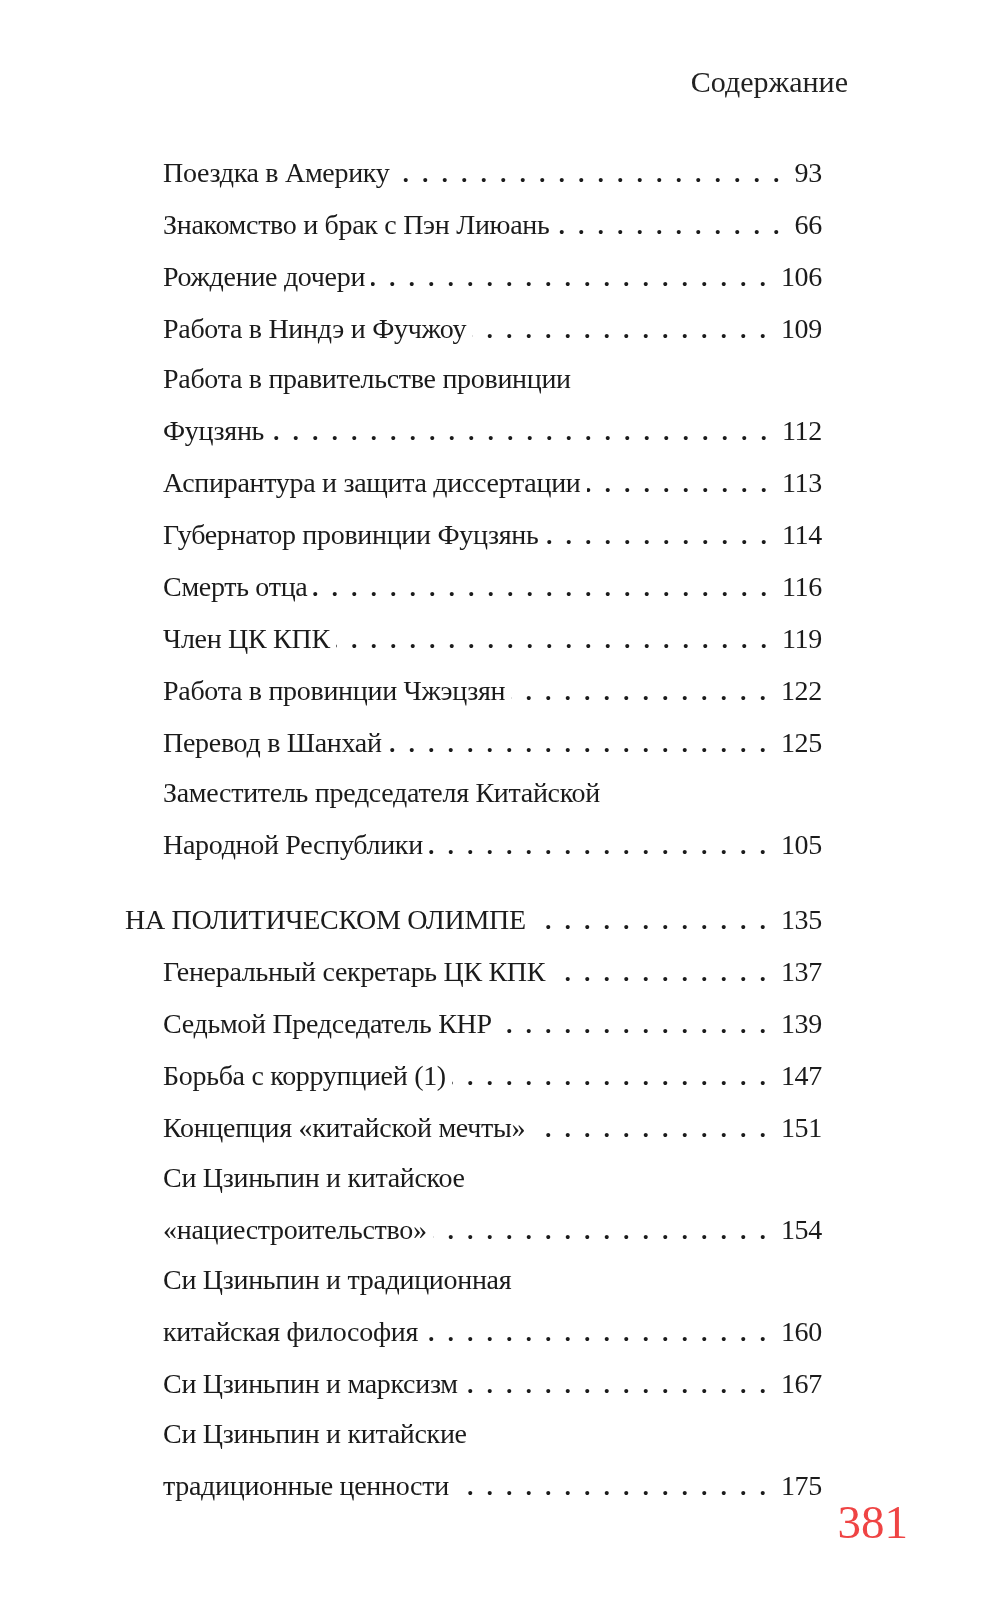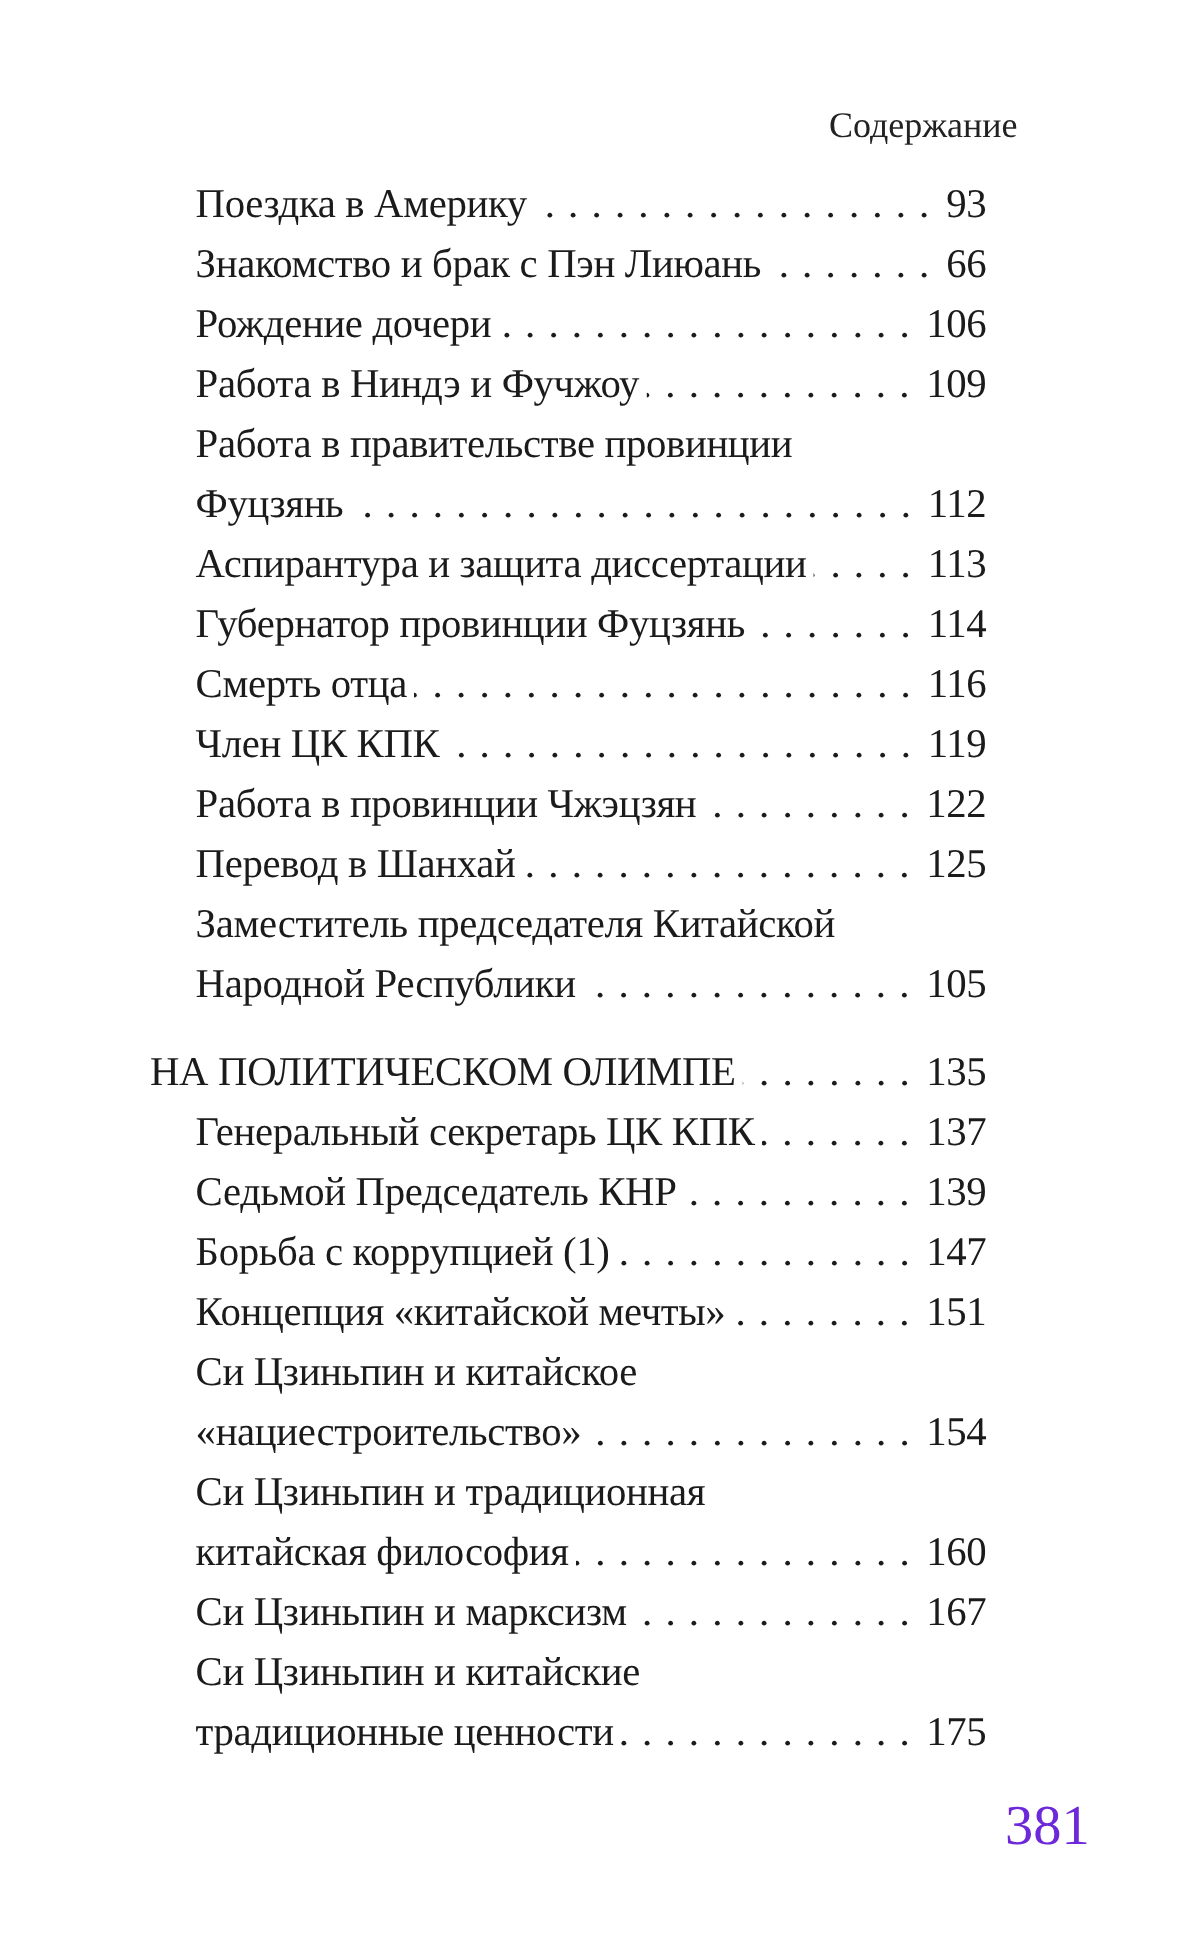--- a/index.html
+++ b/index.html
@@ -12,21 +12,21 @@
     width: 1000px;
     height: 1616px;
     margin: 0 auto;
     background: #ffffff;
     color: #1b1b1b;
     font-family: "Liberation Serif", "DejaVu Serif", serif;
     overflow: hidden;
   }
   .running-header {
     position: absolute;
-    top: 88px;
+    top: 65px;
     right: 152px;
     font-size: 30px;
     line-height: 34px;
     color: #222;
   }
   .toc-list {
     position: absolute;
     top: 146px;
     left: 125px;
     right: 178px;
@@ -35,21 +35,21 @@
     padding-left: 38px;
   }
   .toc-entry.section {
     margin-top: 23px;
     padding-left: 0;
   }
   .entry-line {
     display: flex;
     align-items: baseline;
     line-height: 50px;
-    font-size: 34px;
+    font-size: 28px;
     letter-spacing: -0.3px;
     white-space: nowrap;
   }
   .entry-title {
     flex: 0 0 auto;
   }
   .toc-leader {
     flex: 1 1 auto;
     min-width: 0;
     overflow: hidden;
@@ -67,21 +67,21 @@
   .entry-page {
     flex: 0 0 auto;
     text-align: left;
   }
   .folio {
     position: absolute;
     top: 1496px;
     right: 92px;
     font-size: 47px;
     line-height: 52px;
-    color: #6d28d9;
+    color: #ef4444;
   }
 </style>
 </head>
 <body>
 
 <div class="book-page">
   <div class="running-header">Содержание</div>
 
   <div class="toc-list">
       <div class="toc-entry sub">

